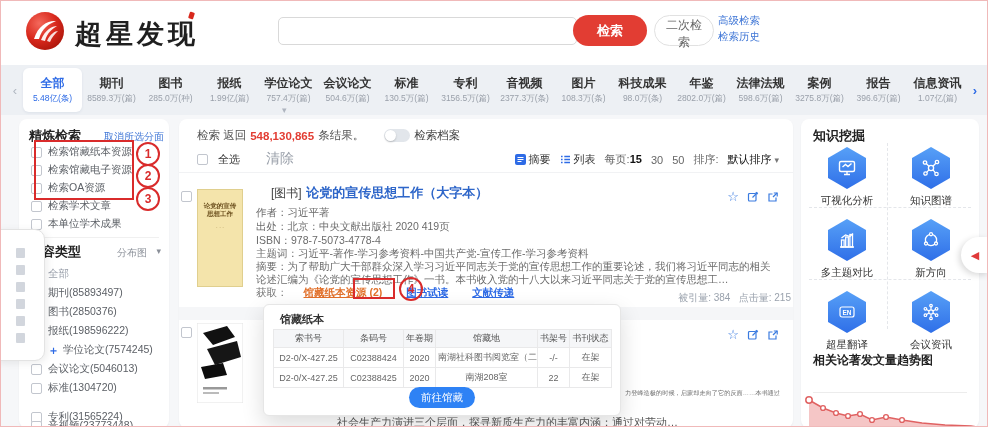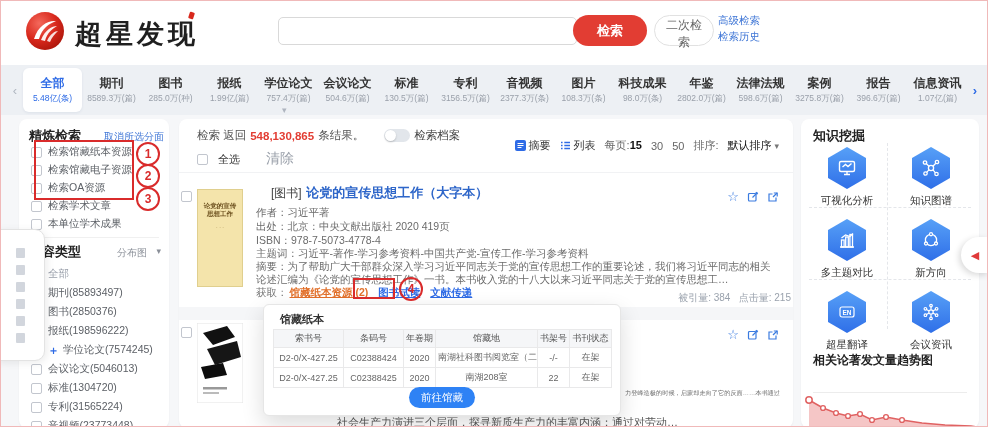--- a/index.html
+++ b/index.html
@@ -229,21 +229,21 @@
         <span class="lb">学位论文(7574245)</span>
       </div>
     <div class="opt" style="top:243px;">
         <span class="cb"></span>
         <span class="lb">会议论文(5046013)</span>
       </div>
     <div class="opt" style="top:262px;">
         <span class="cb"></span>
         <span class="lb">标准(1304720)</span>
       </div>
-    <div class="opt" style="top:281px;">
+    <div class="opt" style="top:291px;">
         <span class="cb"></span>
         <span class="lb">专利(31565224)</span>
       </div>
     <div class="opt" style="top:300px;">
         <span class="cb"></span>
         <span class="lb">音视频(23773448)</span>
       </div>
   </div>
 
   <div class="float-panel">
@@ -265,21 +265,21 @@
           <i></i>
         </span>
       <span style="color:#444;">检索档案</span>
     </div>
 
     <div class="abs" style="left:18px;top:31px;display:flex;align-items:center;gap:10px;">
       <span class="cb"></span>
       <span style="font-size:11px;color:#333;cursor:pointer;">全选</span>
       <span style="font-size:14px;color:#9aa0aa;cursor:pointer;margin-left:16px;">清除</span>
     </div>
-    <div class="abs tools" style="right:14px;top:19px;padding-left:27px;">
+    <div class="abs tools" style="right:14px;top:33px;padding-left:27px;">
       <span style="display:flex;align-items:center;gap:3px;cursor:pointer;">
         <svg width="11" height="11" viewBox="0 0 11 11">
             <rect width="11" height="11" rx="2" fill="#2e6be6"></rect>
             <path d="M2.5 3.5 h6 M2.5 5.5 h6 M2.5 7.5 h4" stroke="#fff" stroke-width="1"></path>
           </svg>
         <span style="color:#333;">摘要</span>
       </span>
       <span style="display:flex;align-items:center;gap:3px;cursor:pointer;">
         <svg width="11" height="11" viewBox="0 0 11 11" fill="none" stroke="#2e6be6" stroke-width="1.3">
             <path d="M1 2.5 h1.6 M4.3 2.5 H10 M1 5.5 h1.6 M4.3 5.5 H10 M1 8.5 h1.6 M4.3 8.5 H10"></path>
@@ -308,21 +308,21 @@
       <span style="font-size:12px;color:#444;">[图书]</span>
       <span style="font-size:13px;color:#2e66c9;font-weight:bold;cursor:pointer;">论党的宣传思想工作（大字本）</span>
     </div>
     <div class="meta" style="top:87px;"><span>作者：</span><span>习近平著</span></div>
     <div class="meta" style="top:101px;"><span>出处：</span><span>北京：中央文献出版社 2020 419页</span></div>
     <div class="meta" style="top:115px;"><span>ISBN：</span><span>978-7-5073-4778-4</span></div>
     <div class="meta" style="top:128px;"><span>主题词：</span><span>习近平-著作-学习参考资料-中国共产党-宣传工作-学习参考资料</span></div>
     <div class="abs" style="left:77px;top:141px;width:520px;font-size:10.5px;color:#6b6b6b;line-height:12.5px;max-height:25px;overflow:hidden;">
       <span>摘要：</span><span>为了帮助广大干部群众深入学习习近平同志关于党的宣传思想工作的重要论述，我们将习近平同志的相关论述汇编为《论党的宣传思想工作》一书。本书收入党的十八大以来习近平同志关于党的宣传思想工…</span>
     </div>
-    <div class="abs" style="left:77px;top:167px;display:flex;gap:10px;align-items:center;">
+    <div class="abs" style="left:77px;top:167px;display:flex;gap:24px;align-items:center;">
       <span style="font-size:10.5px;color:#777;">获取：</span>
       <span class="rlink" style="color:#e2702a;margin-left:-8px;">馆藏纸本资源 (2)</span>
       <span class="rlink" style="color:#2e6be6;">图书试读</span>
       <span class="rlink" style="color:#2e6be6;">文献传递</span>
     </div>
     <div class="ricons" style="top:70px;">
       <span style="color:#3a7be0;font-size:13px;cursor:pointer;">☆</span>
       <svg width="12" height="12" viewBox="0 0 12 12" fill="none" stroke="#3a7be0" stroke-width="1.2" style="cursor:pointer;">
           <rect x="1.5" y="2.5" width="7.5" height="7.5" rx="1"></rect>
           <path d="M5.5 6.5 L10.5 1.5 M8.8 1.2 l2 2"></path>

